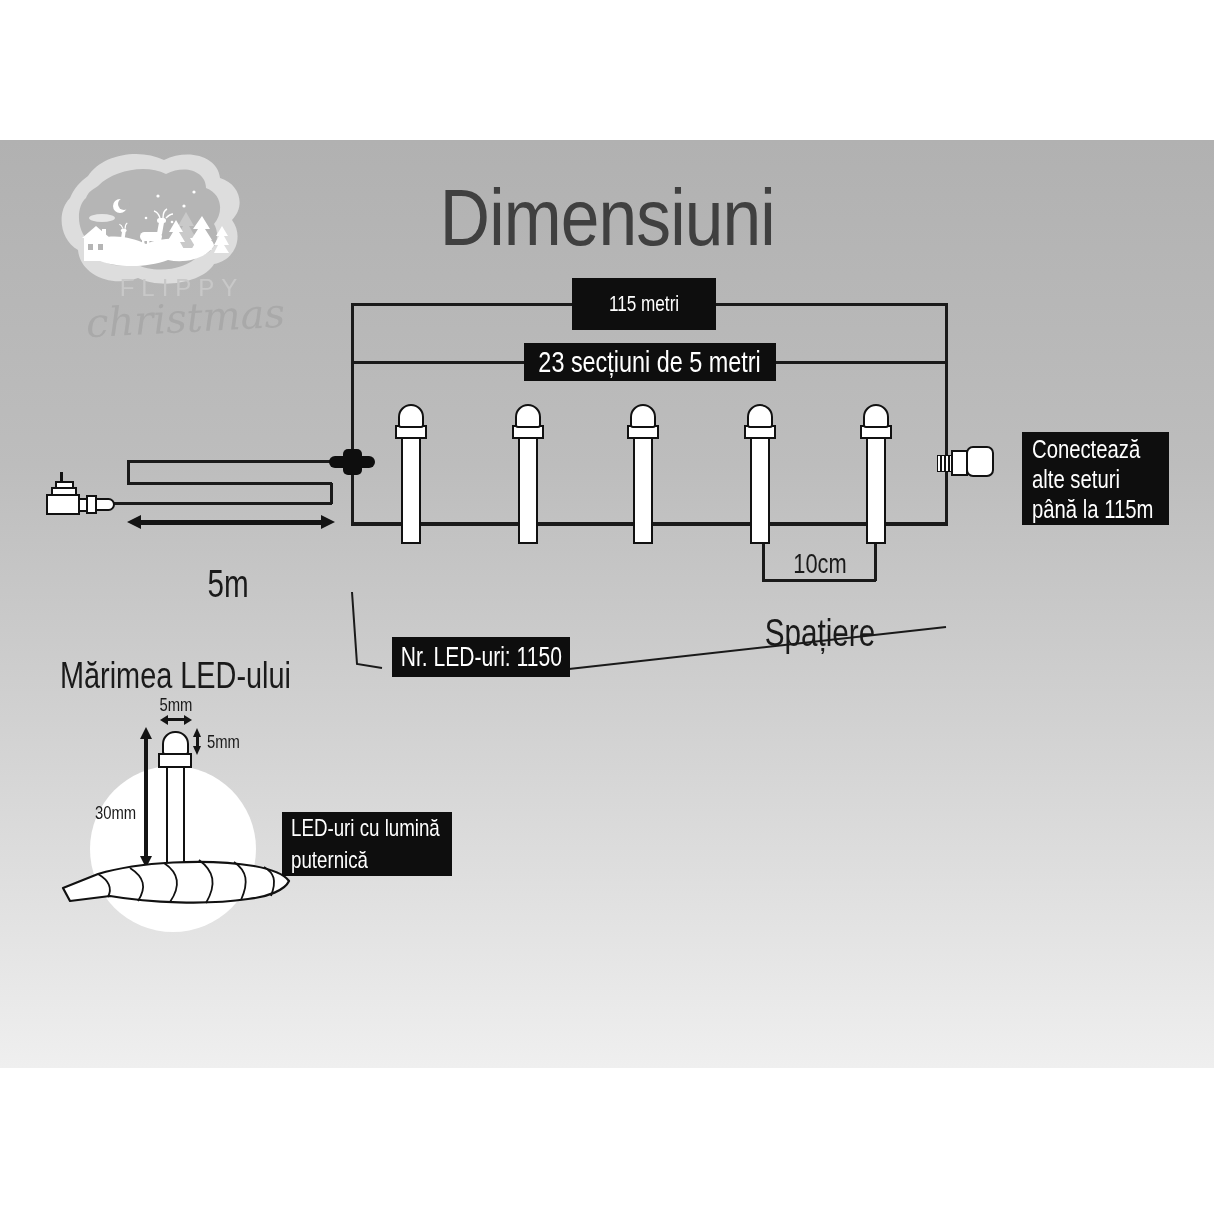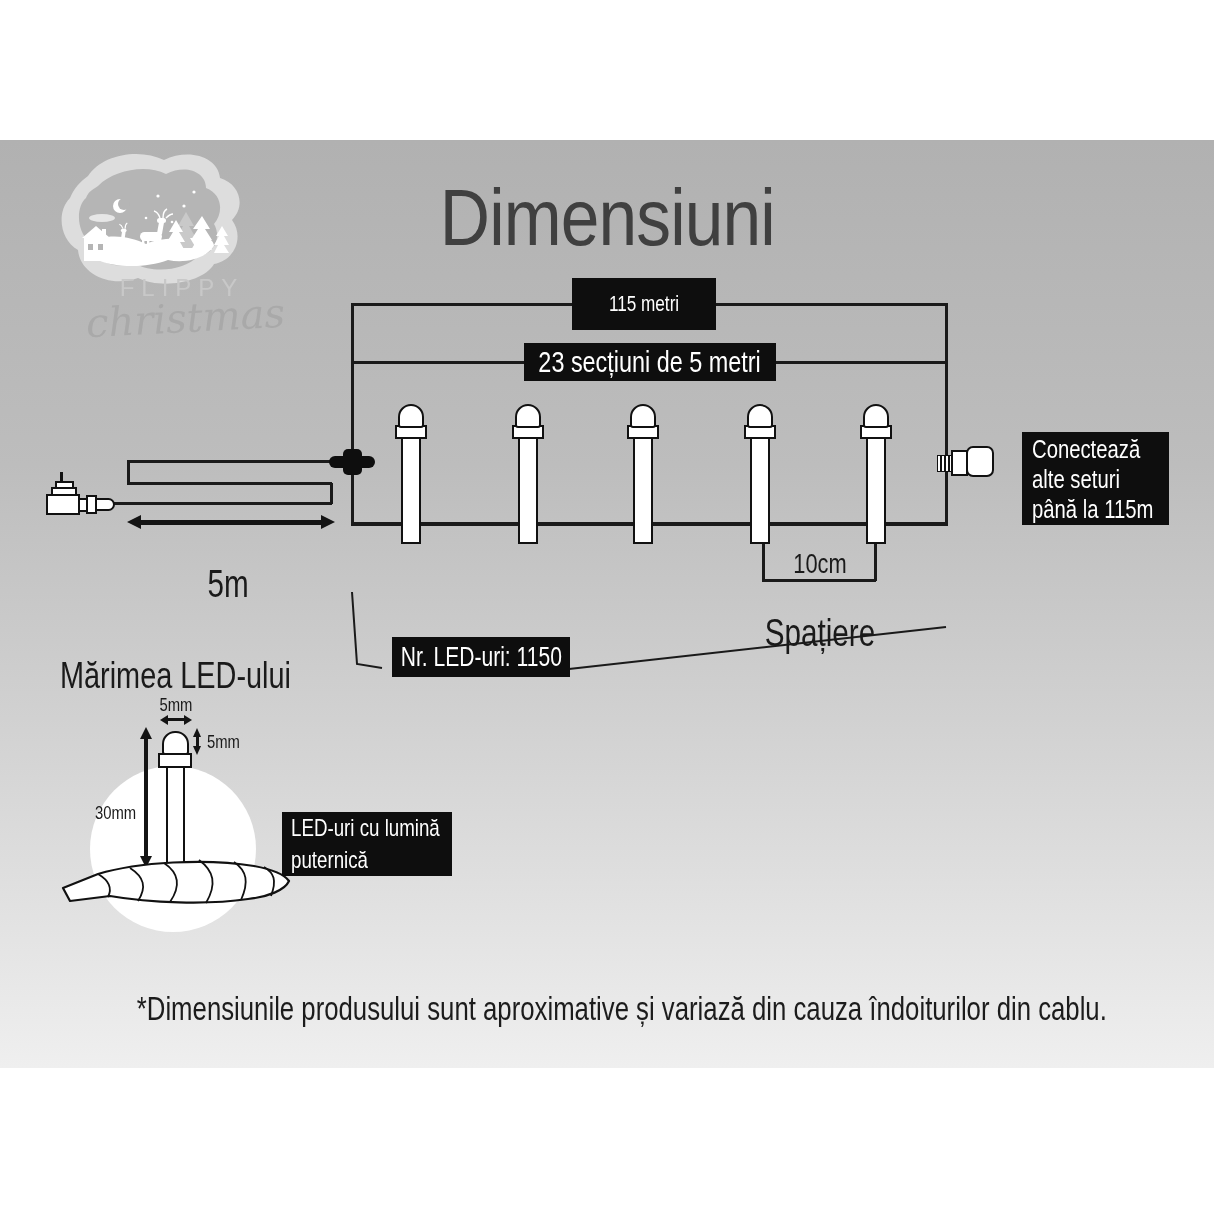--- a/index.html
+++ b/index.html
@@ -279,17 +279,14 @@
     </g>
   </svg>
 
   <div class="blackbox left" style="left:282px;top:812px;width:170px;height:64px;font-size:24px;padding:4px 9px;">
     <div style="line-height:32px;">
       <div><span class="cond-l">LED-uri cu lumină</span></div>
       <div><span class="cond-l">puternică</span></div>
     </div>
   </div>
 
-  <div class="footnote">
-    <span class="cond">*Dimensiunile produsului sunt aproximative și variază din cauza îndoiturilor din cablu.</span>
-  </div>
 
 </div>
 
 </body></html>

